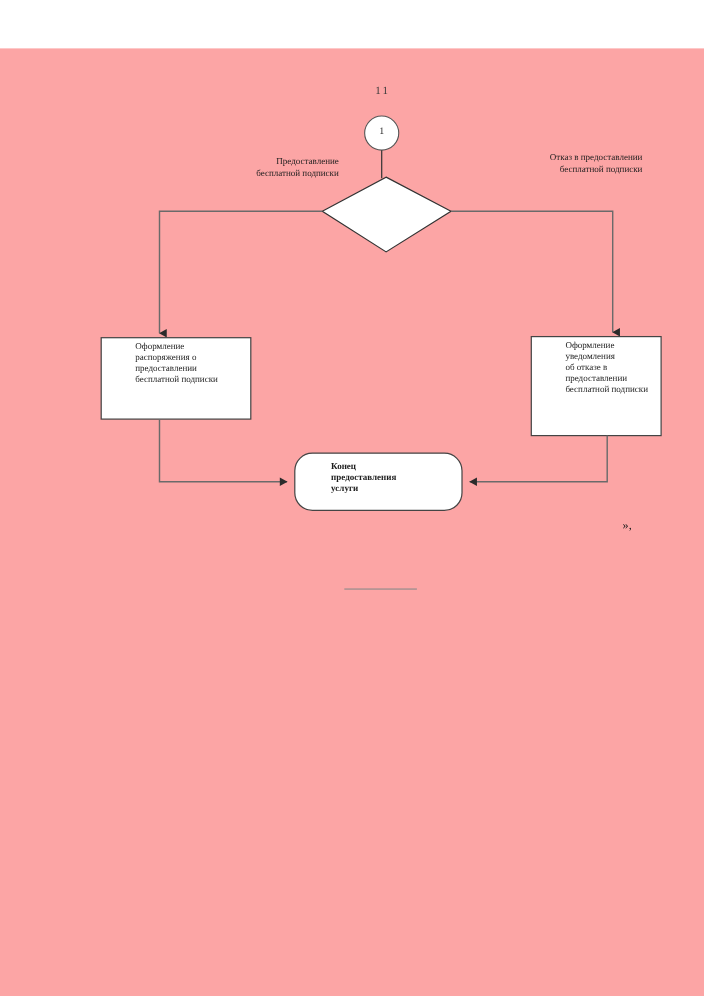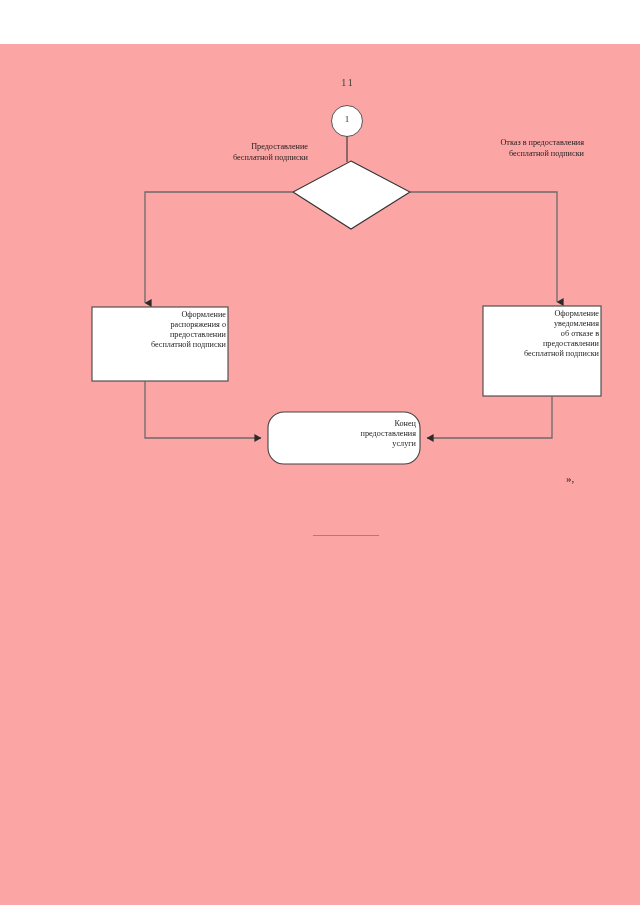--- a/index.html
+++ b/index.html
@@ -24,26 +24,27 @@
   }
   #flow-svg {
     position: absolute;
     left: 0;
     top: 0;
     width: 640px;
     height: 905px;
   }
   .node-text {
     position: absolute;
-    text-align: right;
+    text-align: left;
     font-family: "Liberation Serif", "DejaVu Serif", serif;
     color: #1d1d1d;
     line-height: 1.22;
     white-space: pre-line;
     pointer-events: none;
+    padding-left: 29px;
   }
   .edge-label {
     position: absolute;
     text-align: right;
     font-family: "Liberation Serif", "DejaVu Serif", serif;
     font-size: 8.2px;
     color: #1d1d1d;
     line-height: 1.28;
     white-space: pre-line;
   }
@@ -81,20 +82,21 @@
     top: 265px;
     width: 114px;
     font-size: 8.2px;
   }
   
   #end-box-text {
     left: 272px;
     top: 375px;
     width: 144px;
     font-size: 8.2px;
+    font-weight: bold;
   }
   #label-left {
     left: 152px;
     top: 98px;
     width: 156px;
   }
   #label-right {
     left: 424px;
     top: 94px;
     width: 160px;
@@ -154,21 +156,21 @@
     <path d="M552,352 L552,394 L427,394" fill="none" stroke="#6a6a6a" stroke-width="1.3" marker-end="url(#arrow-left)"></path>
   </svg>
 
   <div id="page-marker">11</div>
 
   <div id="connector-label">1</div>
 
   <div id="label-left" class="edge-label">Предоставление
 бесплатной подписки</div>
 
-  <div id="label-right" class="edge-label">Отказ в предоставления
+  <div id="label-right" class="edge-label">Отказ в предоставлении
 бесплатной подписки</div>
 
   <div id="left-box-text" class="node-text">Оформление
 распоряжения о
 предоставлении
 бесплатной подписки</div>
 
   <div id="right-box-text" class="node-text">Оформление
 уведомления
 об отказе в

